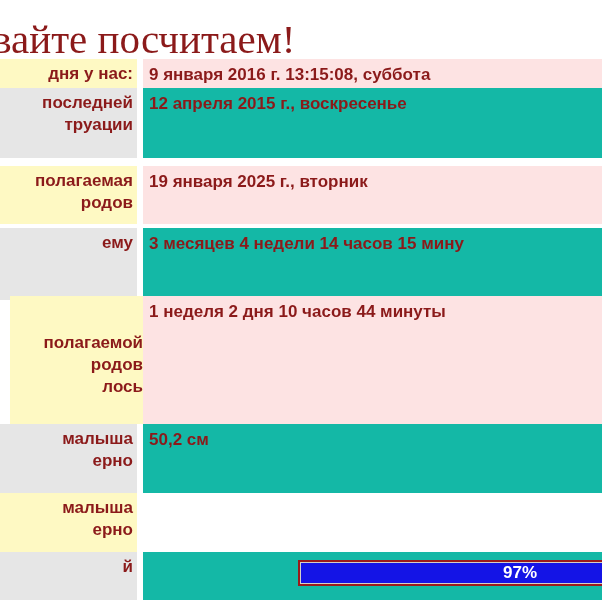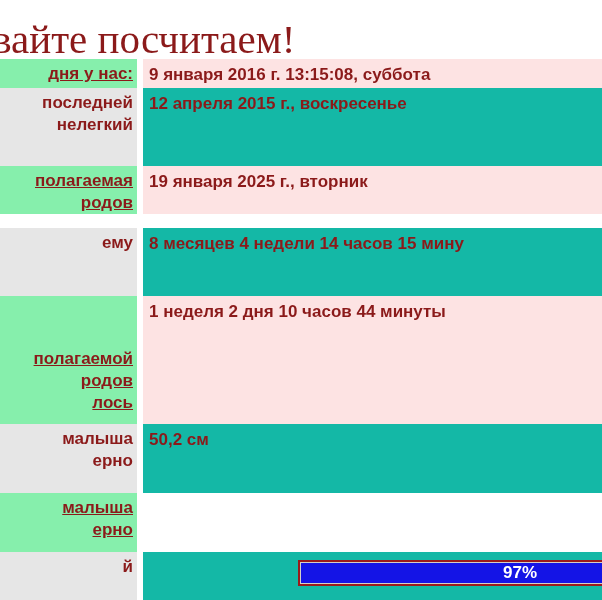--- a/index.html
+++ b/index.html
@@ -68,21 +68,21 @@
     position: relative;
     left: 0;
   }
   .cell-value {
     left: 143px;
     width: 459px;
     text-align: left;
     padding: 5px 0 4px 6px;
     white-space: nowrap;
   }
-  .row.pink .cell-label { background: #86efac; text-decoration: underline; }
+  .row.pink .cell-label { background: #fef9c3; }
   .row.pink .cell-value { background: #fde3e3; }
   .row.gray .cell-label { background: #e6e6e6; }
   .row.gray .cell-value { background: #14b8a6; }
 
   
   .progress-wrap {
     position: absolute;
     left: 155px;
     top: 8px;
     width: 440px;
@@ -118,45 +118,45 @@
 
 <div id="calc-table">
 
   <div class="row pink" style="top:0px;height:29px;">
     <div class="cell-label">
       <span class="lbl-inner">дня у нас:</span>
     </div>
     <div class="cell-value">9 января 2016 г. 13:15:08, суббота</div>
   </div>
 
-  <div class="row gray" style="top:29px;height:78px;">
+  <div class="row gray" style="top:29px;height:70px;">
     <div class="cell-label">
       <span class="lbl-inner">последней</span>
-      <span class="lbl-inner">нелегкий</span>
+      <span class="lbl-inner">труации</span>
     </div>
     <div class="cell-value">12 апреля 2015 г., воскресенье</div>
   </div>
 
-  <div class="row pink" style="top:107px;height:48px;">
+  <div class="row pink" style="top:107px;height:58px;">
     <div class="cell-label">
       <span class="lbl-inner">полагаемая</span>
       <span class="lbl-inner">родов</span>
     </div>
     <div class="cell-value">19 января 2025 г., вторник</div>
   </div>
 
   <div class="row gray" style="top:169px;height:72px;">
     <div class="cell-label">
       <span class="lbl-inner">ему</span>
     </div>
-    <div class="cell-value">8 месяцев 4 недели 14 часов 15 мину</div>
+    <div class="cell-value">3 месяцев 4 недели 14 часов 15 мину</div>
   </div>
 
   <div class="row pink" style="top:237px;height:128px;">
-    <div class="cell-label" style="padding-top:52px;">
+    <div class="cell-label" style="padding-top:36px;margin-left:10px;">
       <span class="lbl-inner">полагаемой</span>
       <span class="lbl-inner">родов</span>
       <span class="lbl-inner">лось</span>
     </div>
     <div class="cell-value">1 неделя 2 дня 10 часов 44 минуты</div>
   </div>
 
   <div class="row gray" style="top:365px;height:69px;">
     <div class="cell-label">
       <span class="lbl-inner">малыша</span>

